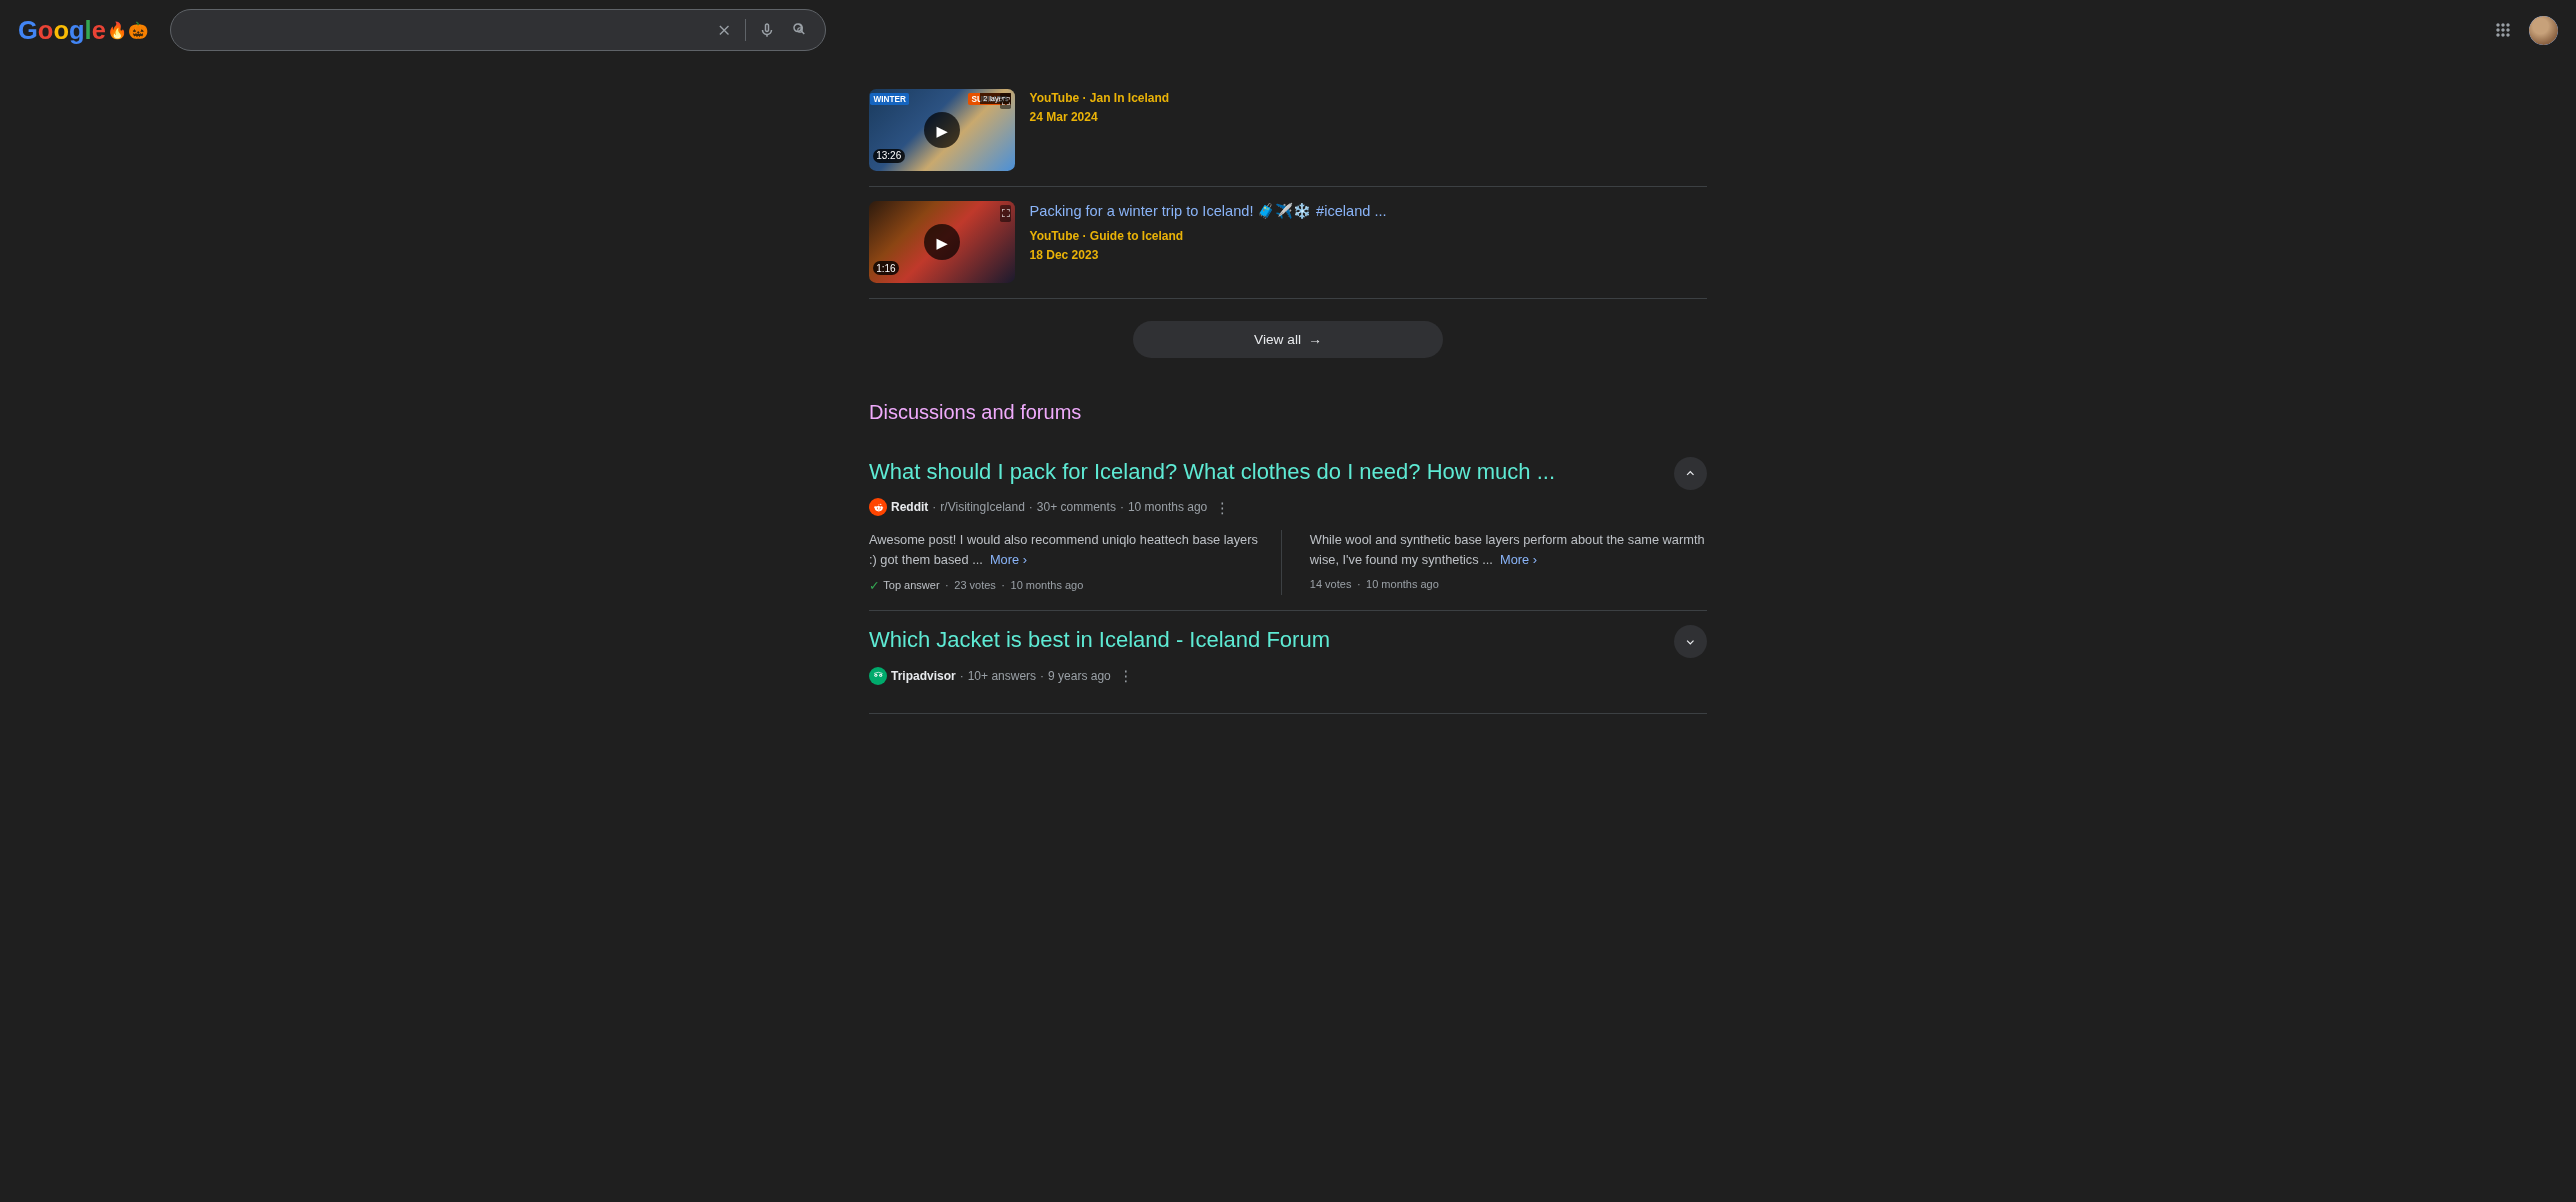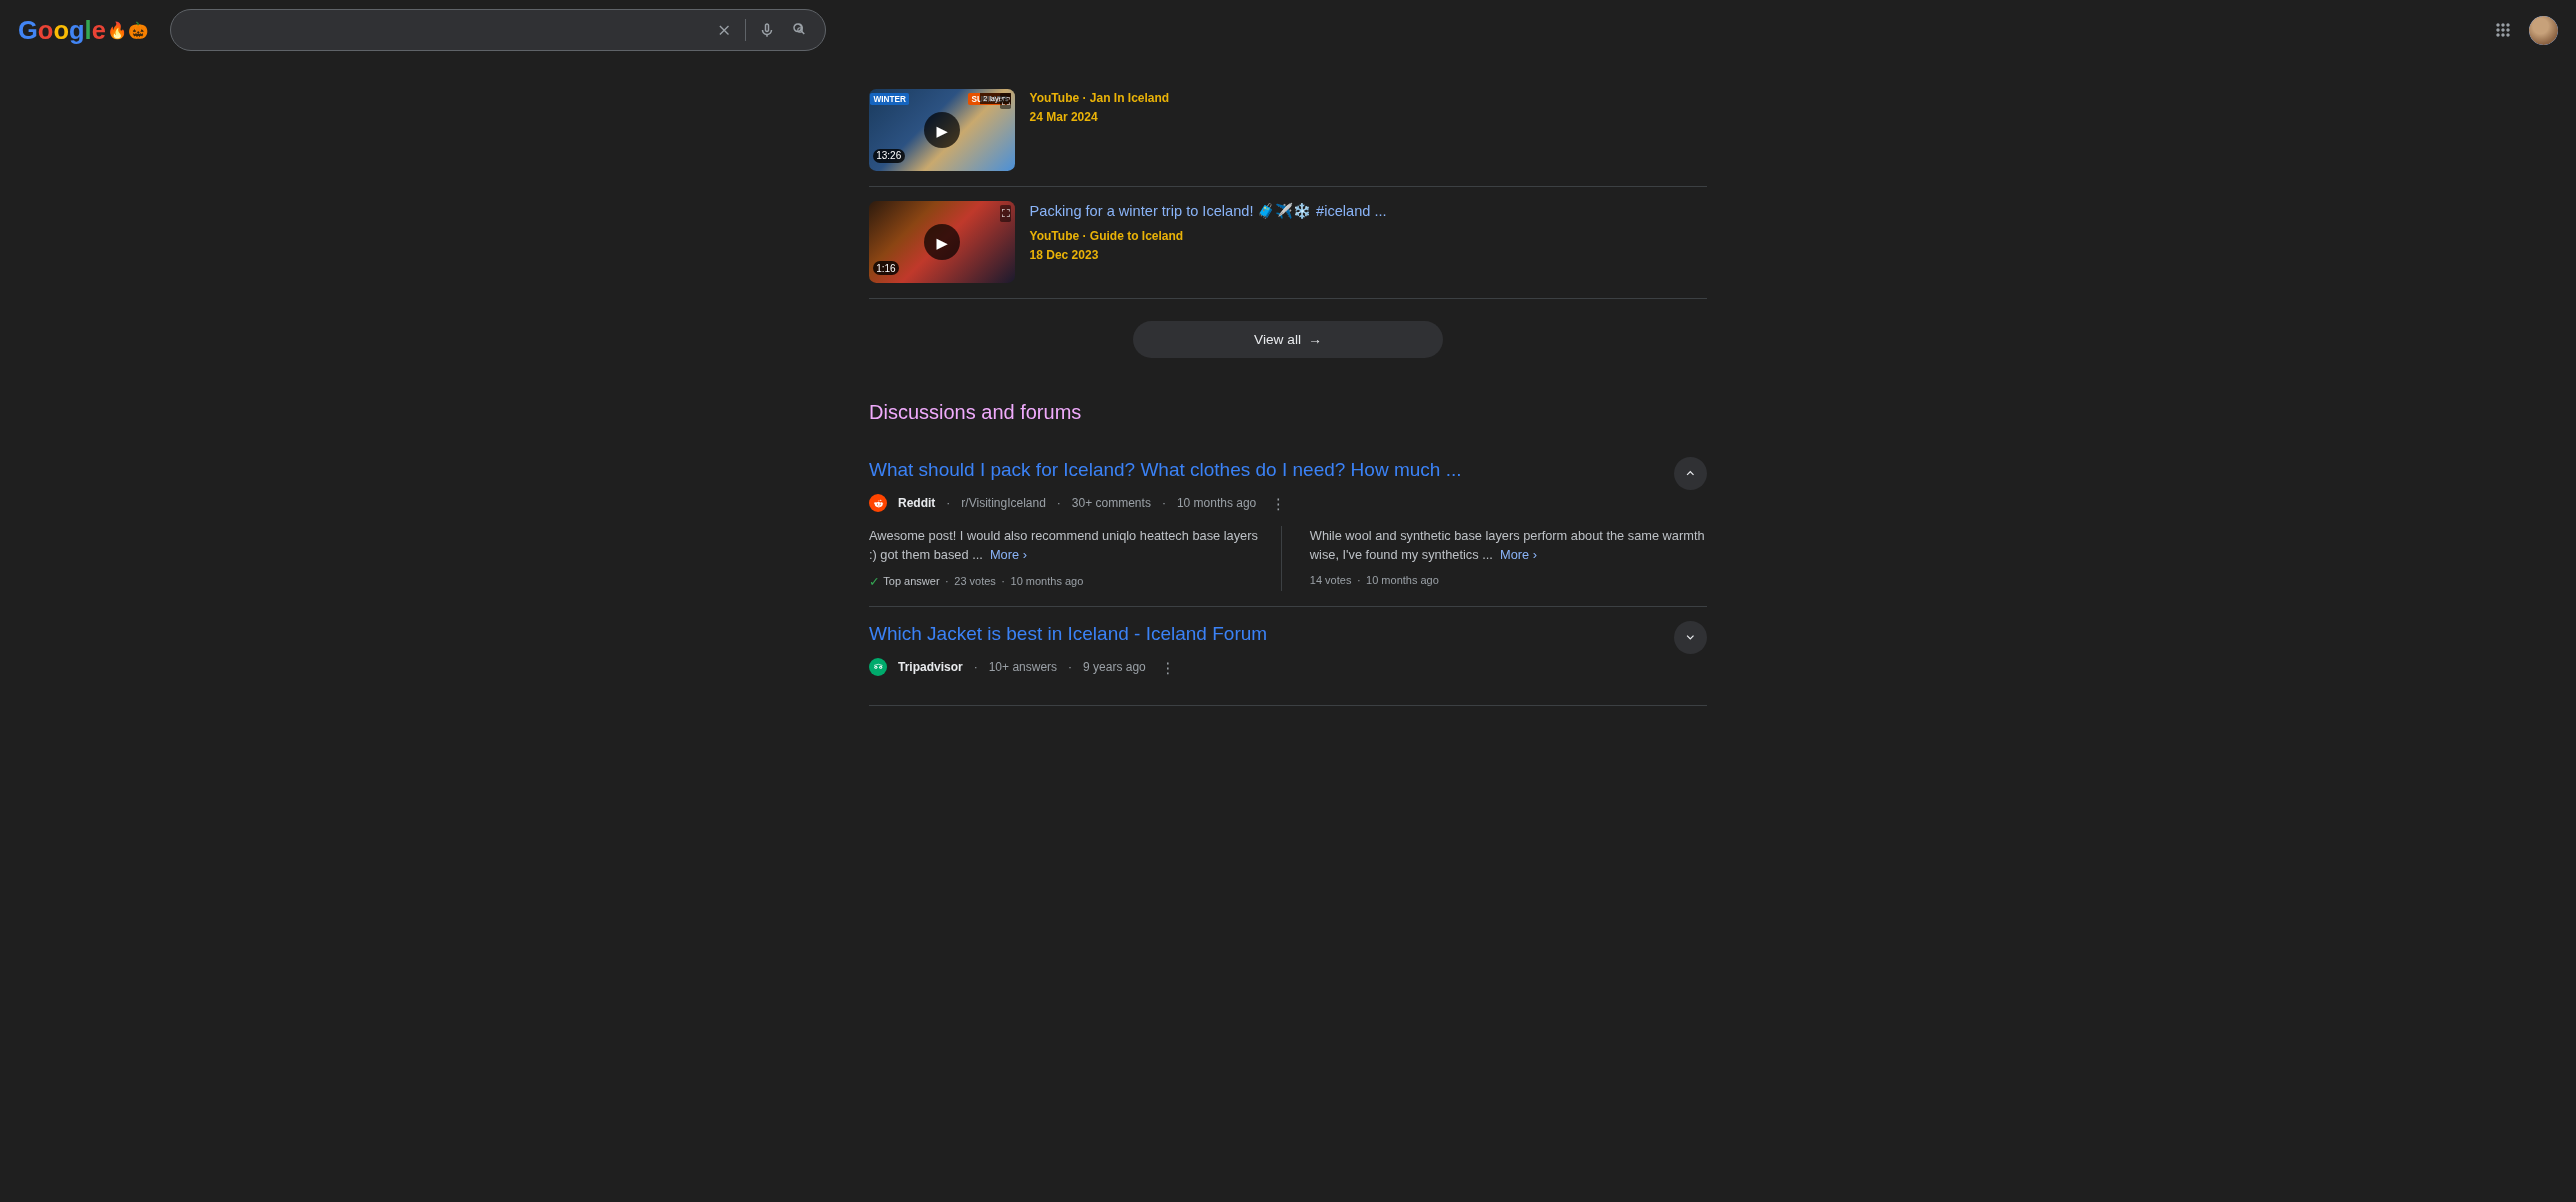--- a/index.html
+++ b/index.html
@@ -254,33 +254,33 @@
       margin: 29px 0 18px 0;
     }
 
     .discussion-item {
       padding: 14.6px 0;
       border-bottom: 0.9px solid #3c4043;
       position: relative;
     }
 
     .discussion-title {
-      color: #3b82f6;
-      font-size: 19px;
+      color: #5eead4;
+      font-size: 22px;
       text-decoration: none;
       line-height: 1.4;
       display: block;
       margin-bottom: 7.3px;
       padding-right: 46px;
     }
 
     .discussion-source {
       display: flex;
       align-items: center;
-      gap: 11px;
+      gap: 4px;
       color: #9aa0a6;
       font-size: 12px;
       margin-bottom: 11px;
     }
 
     .source-icon {
       width: 18px;
       height: 18px;
       border-radius: 50%;
       display: flex;

